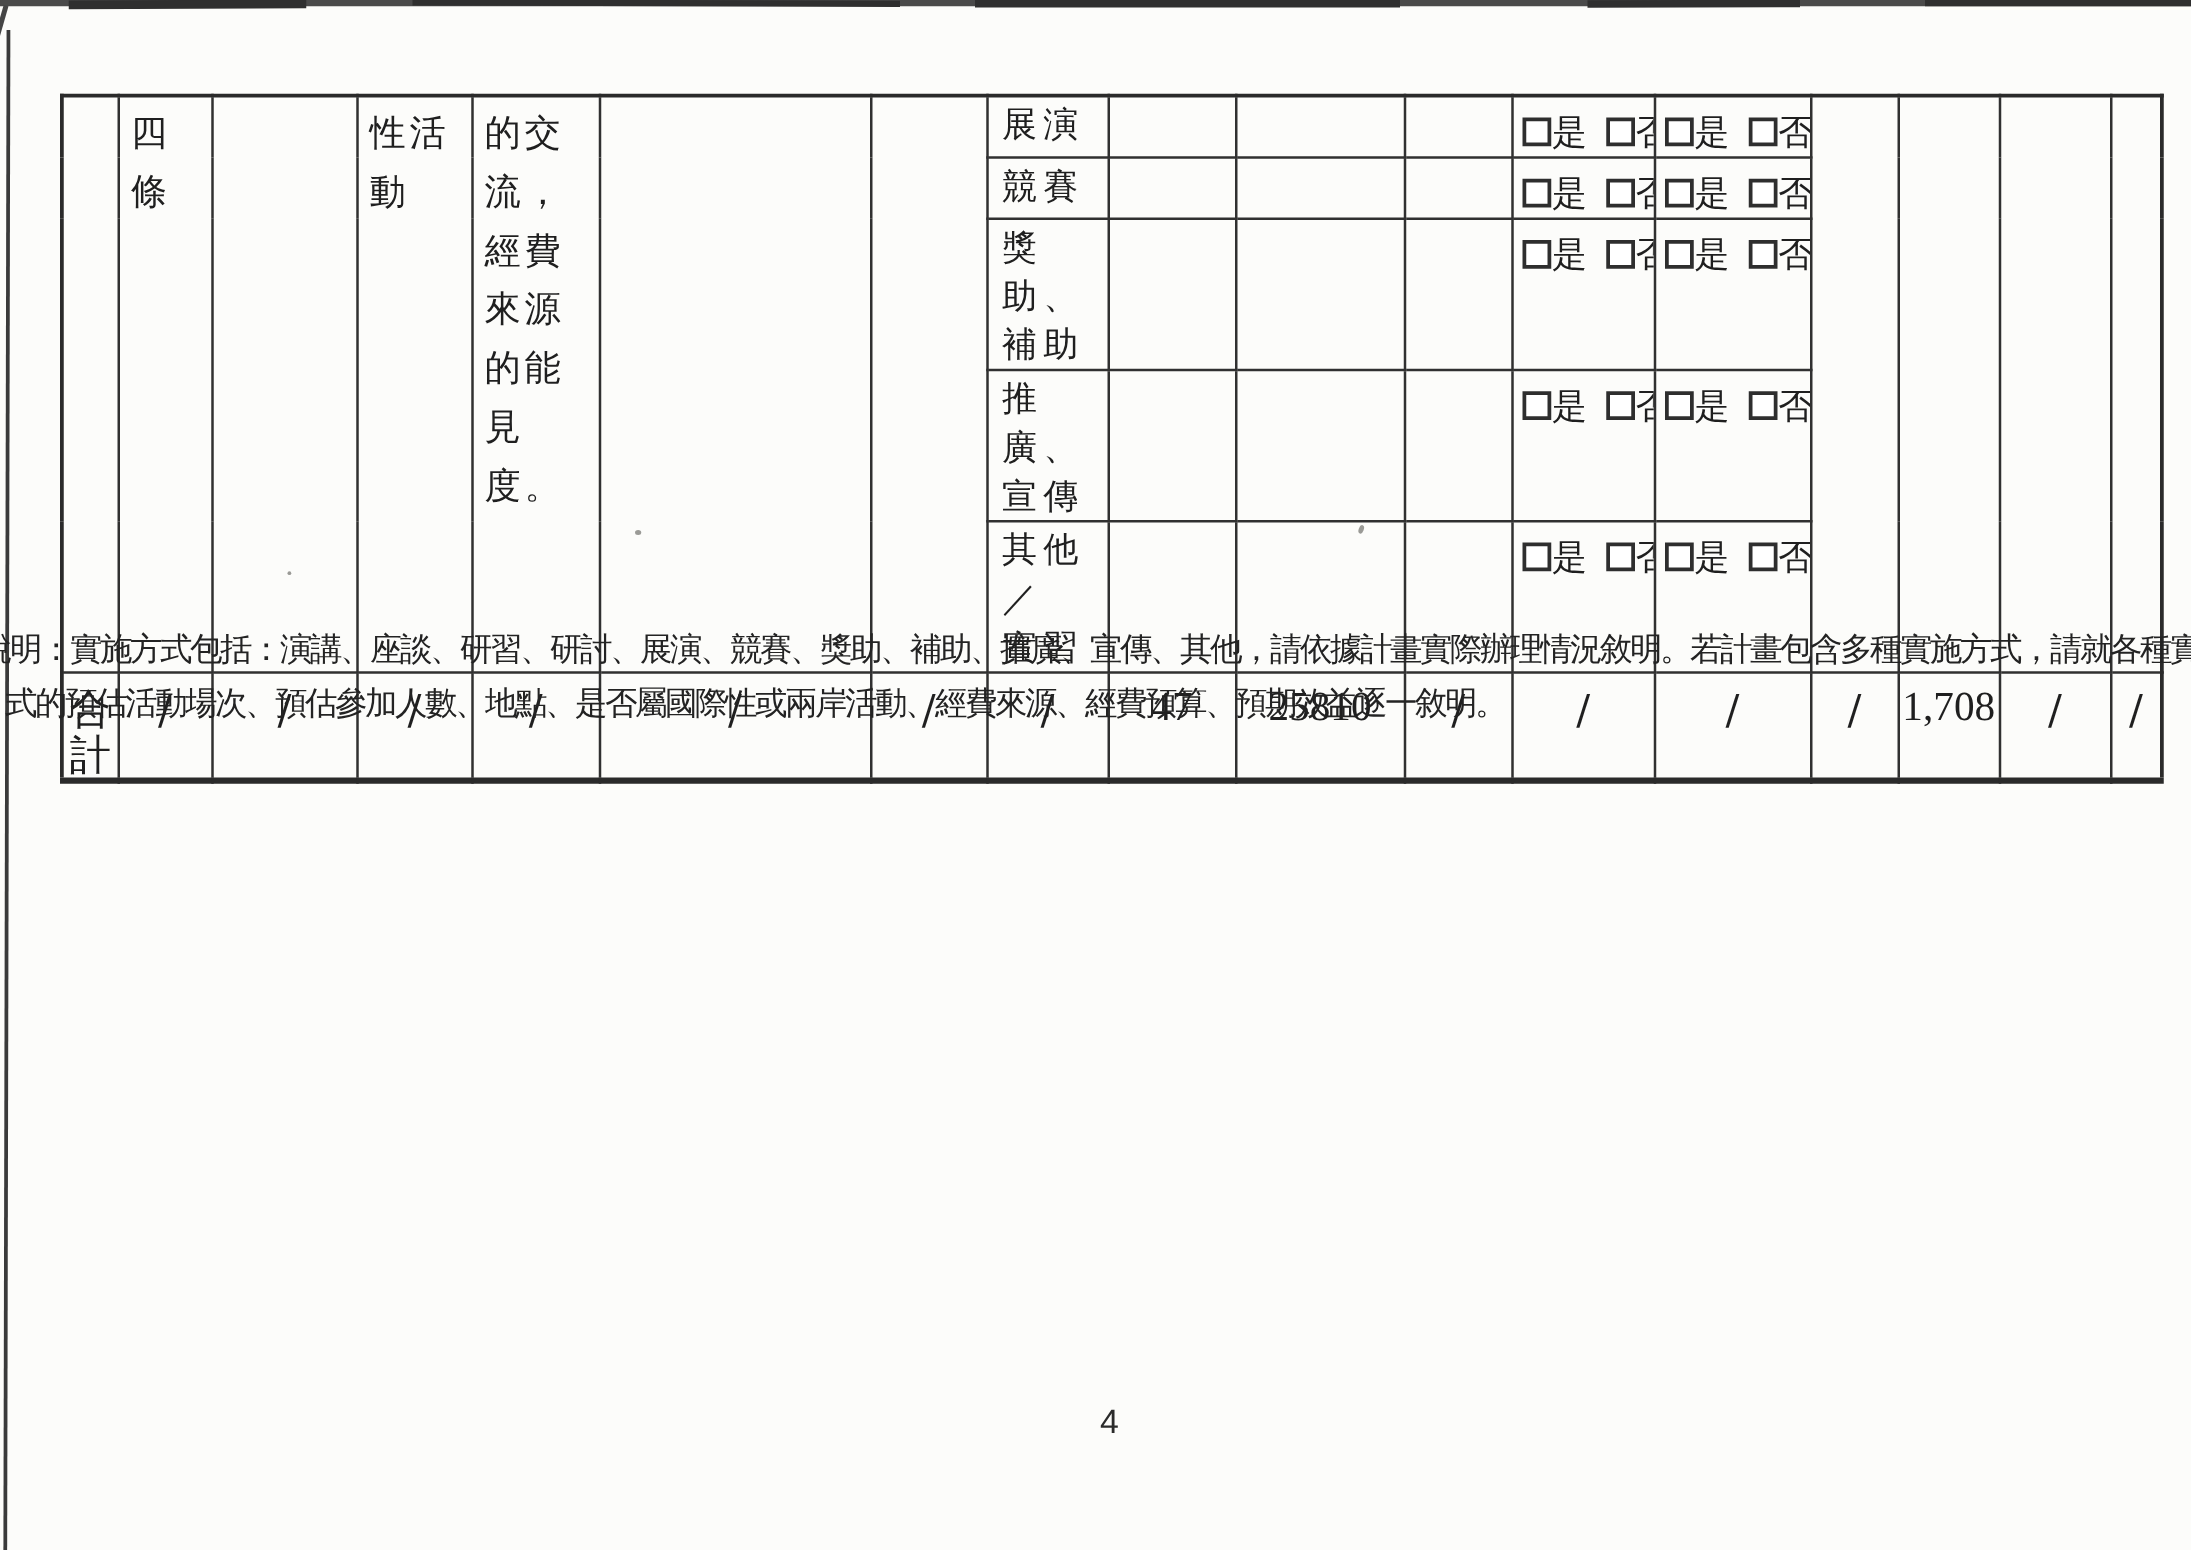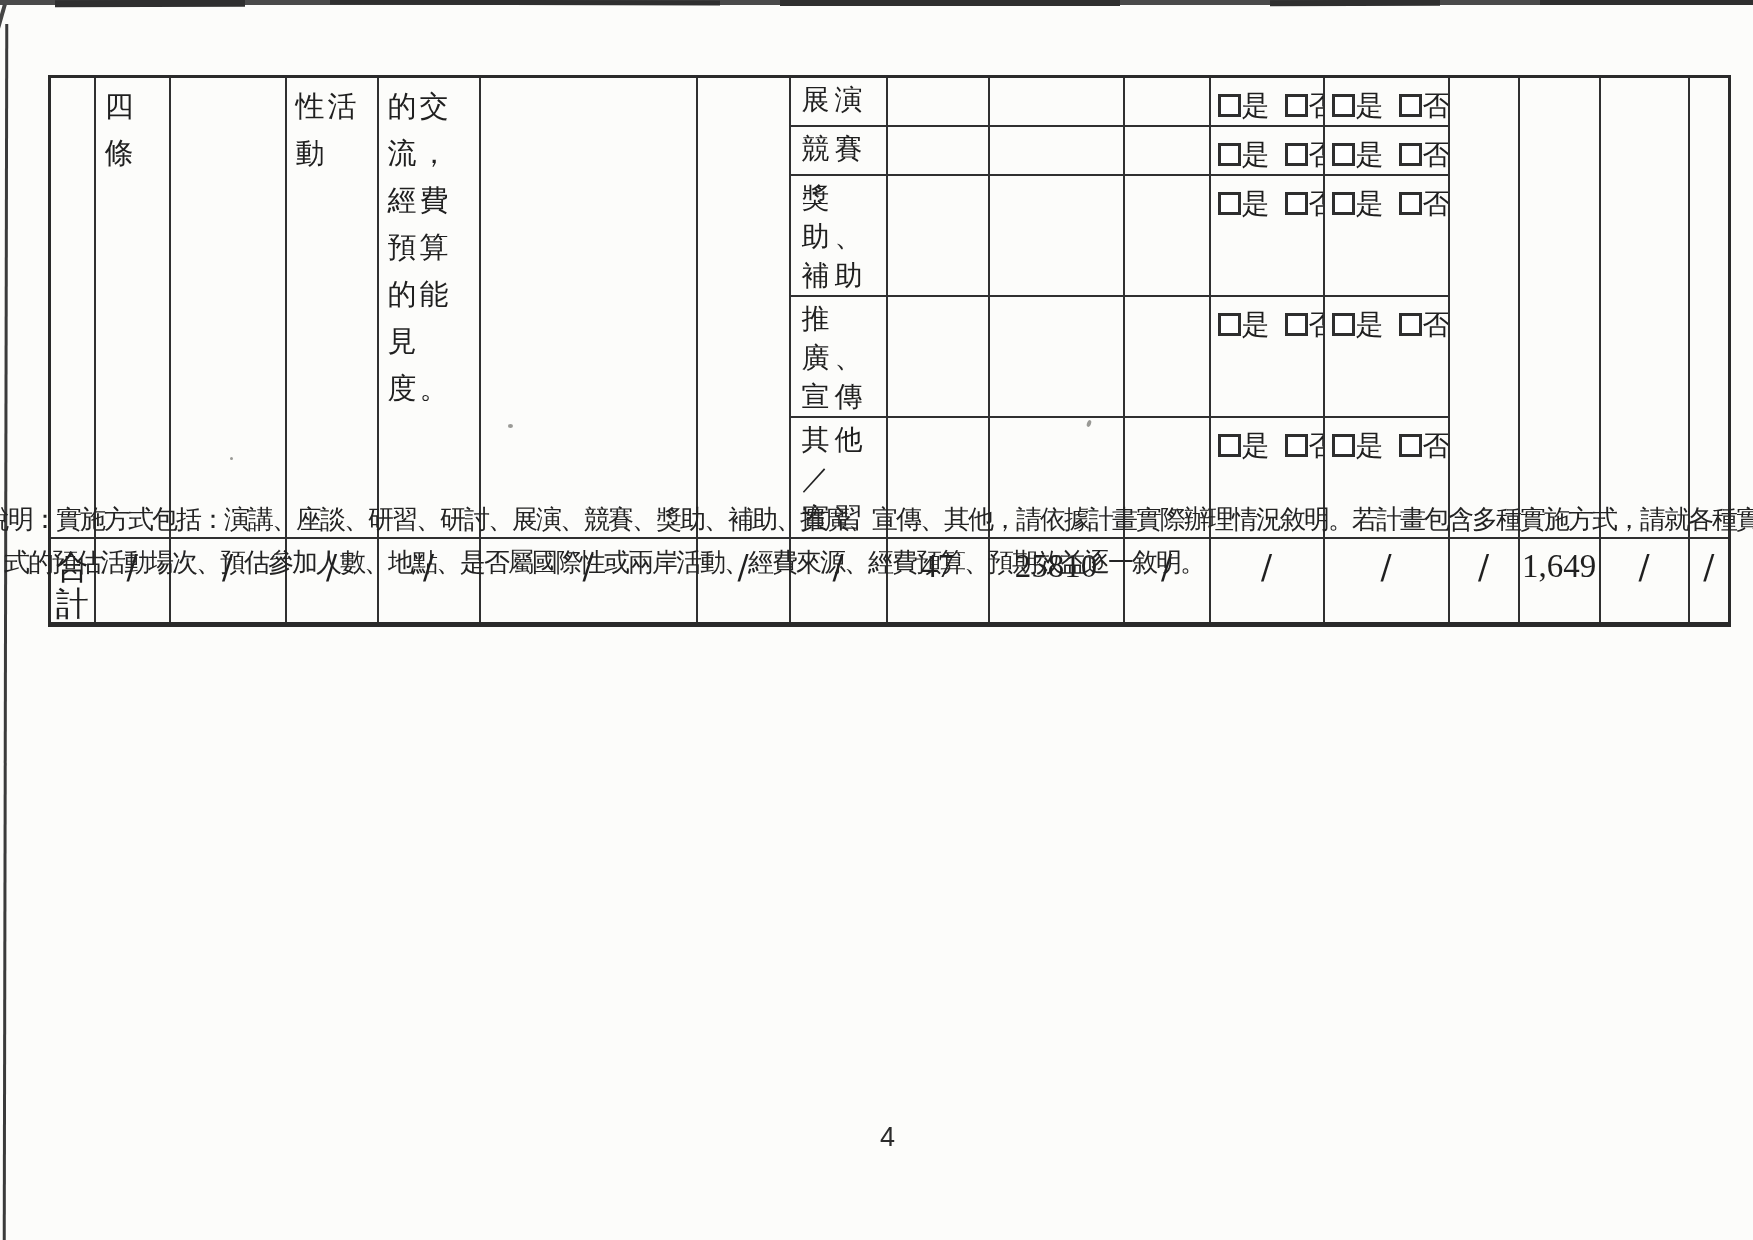--- a/index.html
+++ b/index.html
@@ -117,21 +117,21 @@
     <col style="width:41px">
   </colgroup>
 
   <tbody>
       <tr style="height:48px">
     <td rowspan="5"></td>
     <td rowspan="5" class="carry">四條</td>
     <td rowspan="5"></td>
     <td rowspan="5" class="carry">性活動</td>
     <td rowspan="5" class="carry">的交流，
-經費預算
+經費來源
 的能見
 度。</td>
     <td rowspan="5"></td>
     <td rowspan="5"></td>
     <td class="label-cell">展演</td>
     <td></td>
     <td></td>
     <td></td>
     <td class="cb-cell"><span class="cb-box"></span><span class="cb-label">是</span><span class="cb-gap"></span><span class="cb-box"></span><span class="cb-label">否</span></td>
     <td class="cb-cell"><span class="cb-box"></span><span class="cb-label">是</span><span class="cb-gap"></span><span class="cb-box"></span><span class="cb-label">否</span></td>
@@ -189,21 +189,21 @@
     <td>/</td>
     <td>/</td>
     <td>/</td>
     <td>/</td>
     <td class="num">47</td>
     <td class="num">25810</td>
     <td>/</td>
     <td>/</td>
     <td>/</td>
     <td>/</td>
-    <td class="num">1,649</td>
+    <td class="num">1,708</td>
     <td>/</td>
     <td>/</td>
   </tr>
 </tbody>
   </table>
 
 <div class="note-line" id="note-line-1">說明：實施方式包括：演講、座談、研習、研討、展演、競賽、獎助、補助、推廣、宣傳、其他，請依據計畫實際辦理情況敘明。若計畫包含多種實施方式，請就各種實施方</div>
 <div class="note-line" id="note-line-2">式的預估活動場次、預估參加人數、地點、是否屬國際性或兩岸活動、經費來源、經費預算、預期效益逐一敘明。</div>
 
 <div id="page-number">4</div>

